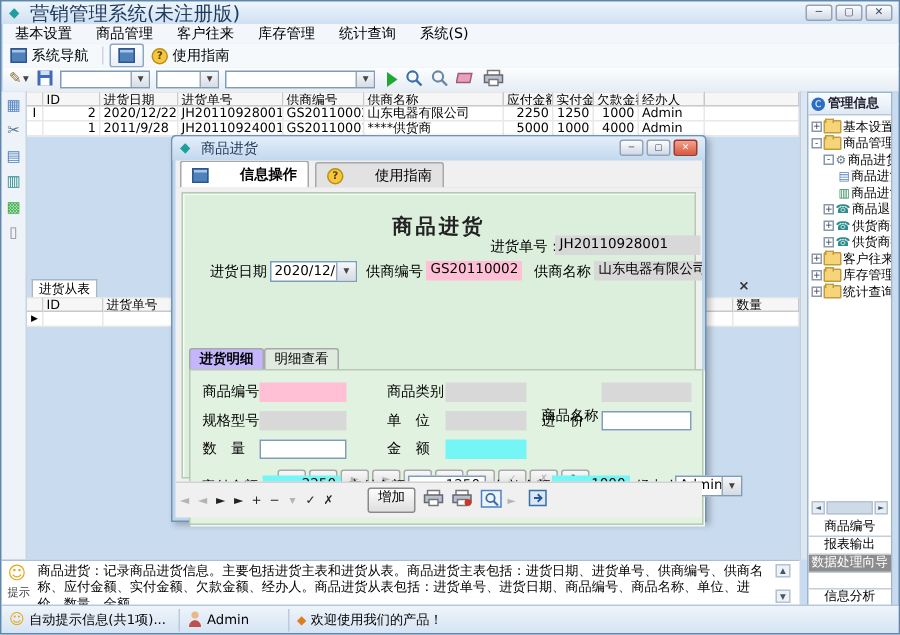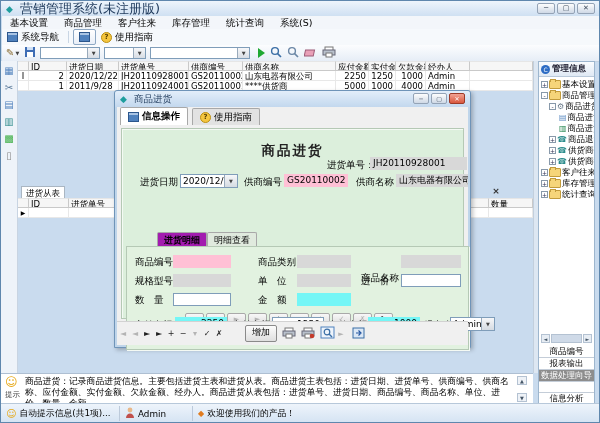--- a/index.html
+++ b/index.html
@@ -70,38 +70,38 @@
   
   .dialog{left:113px;top:89px;width:357px;height:258px;background:#bfd5ea;border:1px solid #6f94b8;border-radius:3px 3px 0 0;
           box-shadow:2px 2px 4px rgba(0,0,0,.25);z-index:30;box-sizing:border-box;}
   .dlg-title{height:16px;display:flex;align-items:center;background:linear-gradient(#e3eefa,#c3d8ee);border-radius:3px 3px 0 0;}
   .dlg-title-txt{font-size:9.5px;color:#1e395b;}
   .dlg-btns{position:absolute;right:5px;top:2px;display:flex;gap:2px;}
   .dlg-btn{width:16px;height:11px;background:linear-gradient(#fdfdfd,#cfd9e6);border:1px solid #94a3b6;border-radius:2px;
            font-size:6px;line-height:9px;text-align:center;color:#3c4a5c;box-sizing:border-box;}
   .dlg-btn.close{background:linear-gradient(#f2a393,#d9573e);color:#fff;border-color:#9c3a28;}
   .dlg-tabs{position:absolute;left:2px;top:16px;right:2px;height:18px;background:#f0f0f0;border-bottom:1px solid #d0d0d0;display:flex;align-items:flex-end;padding-left:3px;}
-  .dtab{display:flex;align-items:center;gap:3px;height:16px;padding:0 7px;font-size:9.5px;border:1px solid #a8a8a8;border-bottom:none;border-radius:2px 2px 0 0;background:#e2e2e2;}
+  .dtab{display:flex;align-items:center;gap:21px;height:16px;padding:0 7px;font-size:9.5px;border:1px solid #a8a8a8;border-bottom:none;border-radius:2px 2px 0 0;background:#e2e2e2;}
   .dtab.active{background:#fff;font-weight:bold;height:17px;}
   .dlg-page{position:absolute;left:2px;top:34px;right:2px;bottom:25px;background:#f0f0f0;}
   .dlg-green{position:absolute;left:4px;top:3px;right:4px;bottom:3px;background:#dcefdc;border:1px solid #b5c9b5;box-shadow:inset 1px 1px 0 #f4faf4;}
   .formtitle{position:absolute;left:0;top:13px;width:100%;text-align:center;font-size:13.5px;font-weight:600;color:#222;letter-spacing:2px;}
   .lbl{position:absolute;font-size:9.5px;line-height:13px;white-space:nowrap;}
   .fld{position:absolute;height:13px;font-size:9px;line-height:13px;padding:0 3px;box-sizing:border-box;overflow:hidden;white-space:nowrap;}
   .f-gray{background:#d8d8d8;}
   .f-pink{background:#ffc0d5;}
   .f-cyan{background:#74f6f6;}
   .f-white{background:#fff;border:1px solid #7f9db9;}
   .num{text-align:right;}
   .dcombo{position:absolute;height:14px;background:#fff;border:1px solid #7f9db9;display:flex;box-sizing:border-box;}
   .dcombo .cb-txt{flex:1;font-size:9px;line-height:12px;padding:0 2px;white-space:nowrap;overflow:hidden;}
   .dcombo .cb-btn{width:12px;background:linear-gradient(#f6f7f9,#d5dbe2);border-left:1px solid #9ab;font-size:5px;line-height:12px;text-align:center;color:#444;}
   .dtabs2{position:absolute;left:4px;top:103px;display:flex;}
   .dtab2{height:14px;padding:0 6px;font-size:9px;line-height:14px;border:1px solid #a8a8a8;border-bottom:none;border-radius:2px 2px 0 0;background:#e0eade;}
-  .dtab2.active{background:#a21caf;font-weight:bold;margin-left:31px;}
+  .dtab2.active{background:#c4b5fd;font-weight:bold;}
   .dgroup{position:absolute;left:4px;top:117px;width:341px;height:102px;background:#e2f2e0;border:1px solid #b5c9b5;box-shadow:1px 1px 0 #f4faf4;}
   .navrow{position:absolute;left:58px;top:66px;display:flex;gap:2px;}
   .navbtn{width:19px;height:13px;background:linear-gradient(#f8f8f8,#dcdcdc);border:1px solid #a9a9a9;border-radius:2px;
           font-size:7px;line-height:11px;text-align:center;box-sizing:border-box;}
   .on{color:#222;}.off{color:#b4b4b4;}
   .dlg-foot{position:absolute;left:2px;bottom:2px;right:2px;height:23px;background:#f0f0f0;border-top:1px solid #d2d2d2;display:flex;align-items:center;}
   .fnav{font-size:8px;width:12px;text-align:center;}
   .btn-add{height:15px;padding:0 6px;margin-left:20px;background:linear-gradient(#fcfcfc,#dfdfdf);border:1px solid #8a8a8a;border-radius:2px;font-size:9px;line-height:13px;}
   
   .hint{left:0;top:372px;width:532px;height:30px;background:#fff;border-top:1px solid #aebfd2;overflow:hidden;}

